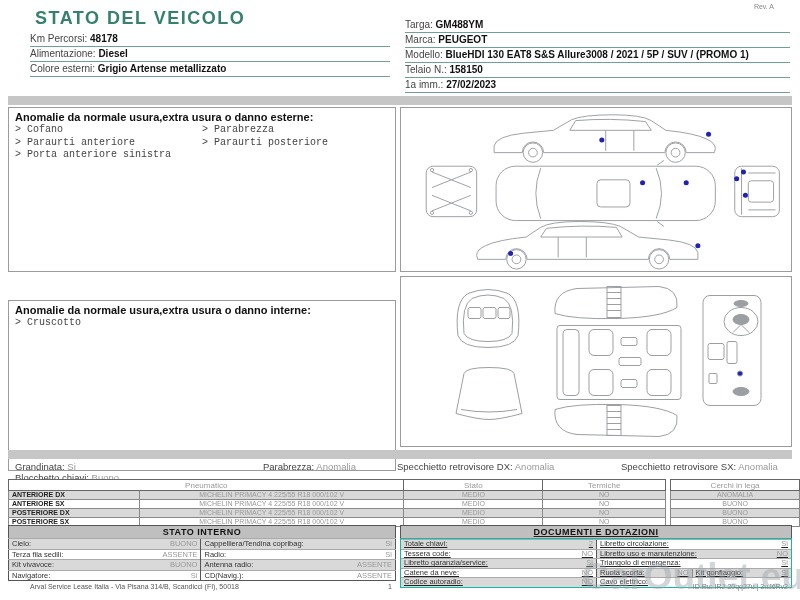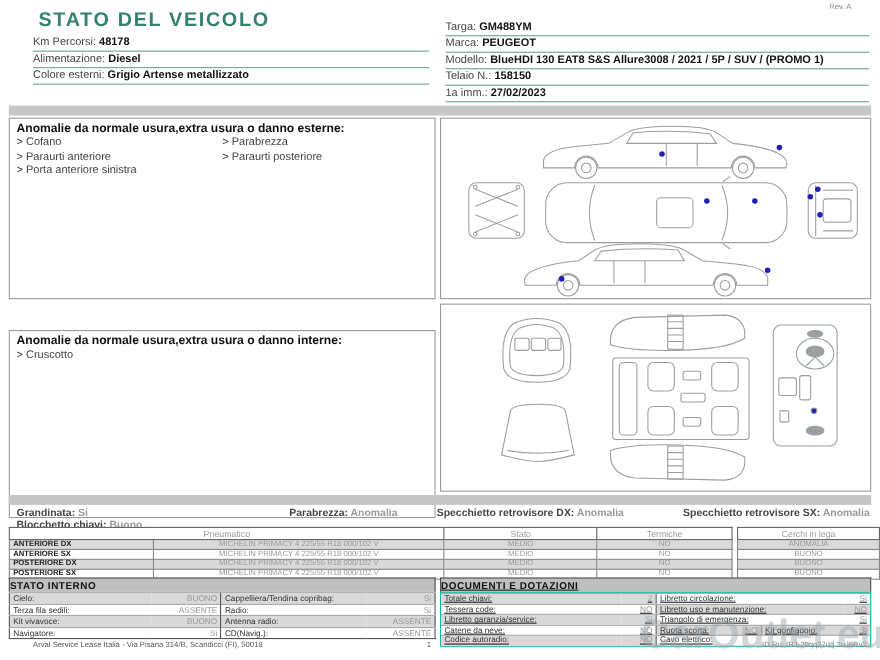--- a/index.html
+++ b/index.html
@@ -18,26 +18,26 @@
   
   .bar{position:absolute;left:8px;width:784px;height:9px;background:#c6c6c6;}
   #bar1{top:96px;} #bar2{top:450px;}
   
   .panel{position:absolute;border:1px solid #9b9b9b;background:#fff;box-sizing:border-box;}
   #panel-ext-list{left:8px;top:107px;width:388px;height:165px;}
   #panel-ext-diag{left:400px;top:107px;width:392px;height:165px;}
   #panel-int-list{left:8px;top:276px;width:388px;height:171px;margin-top:24px;}
   #panel-int-diag{left:400px;top:276px;width:392px;height:171px;}
   .panel h2{margin:0;padding:3px 6px 1px;font-size:11px;color:#111;}
-  .anom-cols{display:flex;padding:0 6px;}
+  .anom-cols{display:flex;padding:0 6px;font-family:Liberation Mono, monospace;}
   .anom-col{width:50%;font-size:10px;color:#444;line-height:12.5px;}
   .panel svg{display:block;width:100%;height:100%;}
   
   .summary{position:absolute;left:15px;top:461px;width:780px;font-size:9.5px;line-height:11px;}
-  .srow{display:flex;font-weight:bold;}
+  .srow{display:flex;}
   .sitem .lab{color:#444;} .sitem .val{color:#999;}
   .sw1{width:216px;} .sw2{width:134px;padding-left:32px;} .sw3{width:224px;}
   
   .tires{position:absolute;left:8px;top:479px;display:flex;gap:4px;}
   table{border-collapse:collapse;}
   .tire-table,.cerchi-table{border:1.5px solid #444;font-size:7px;}
   .tire-table th,.cerchi-table th{font-weight:normal;color:#9a9a9a;font-size:8px;
       border:1px solid #666;height:10px;padding:0 2px;background:#fff;}
   .tire-table td,.cerchi-table td{border:1px solid #888;height:8px;line-height:8px;
       padding:0 3px;color:#999;text-align:center;}
@@ -45,21 +45,21 @@
   .tire-table td.spec{width:258px;}
   .tire-table td.c-stato{width:132px;}
   .tire-table td.c-term{width:116px;}
   .cerchi-table td,.cerchi-table th{width:122px;}
   tr.g td{background:#d9d9d9;}
   
   .sect{position:absolute;top:525px;}
   #sect-interno{left:8px;width:388px;}
   #sect-doc{left:400px;width:392px;text-decoration:underline;}
   .sect-header{background:#bfbfbf;border:1px solid #555;border-bottom:none;height:12px;
-      line-height:12px;text-align:left;font-size:9px;font-weight:bold;color:#111;
+      line-height:12px;text-align:center;font-size:9px;font-weight:bold;color:#111;
       letter-spacing:0.5px;}
   .info-table{width:100%;border:1px solid #555;font-size:7.5px;}
   .info-table td{height:9.5px;line-height:9.5px;padding:0 3px;border-top:1px solid #aaa;}
   .info-table td.lbl{color:#333;}
   .info-table td.val{color:#999;text-align:right;}
   .info-table td.mid{border-left:1px solid #555;}
   .doc-cols{display:flex;border:1px solid #14b8a6;}
   .doc-col{width:50%;font-size:7.5px;}
   .doc-col td{height:8.6px;line-height:8.6px;padding:0 3px;border-top:1px solid #aaa;}
   .doc-col td.lbl{color:#333;} .doc-col td.val{color:#999;text-align:right;}

